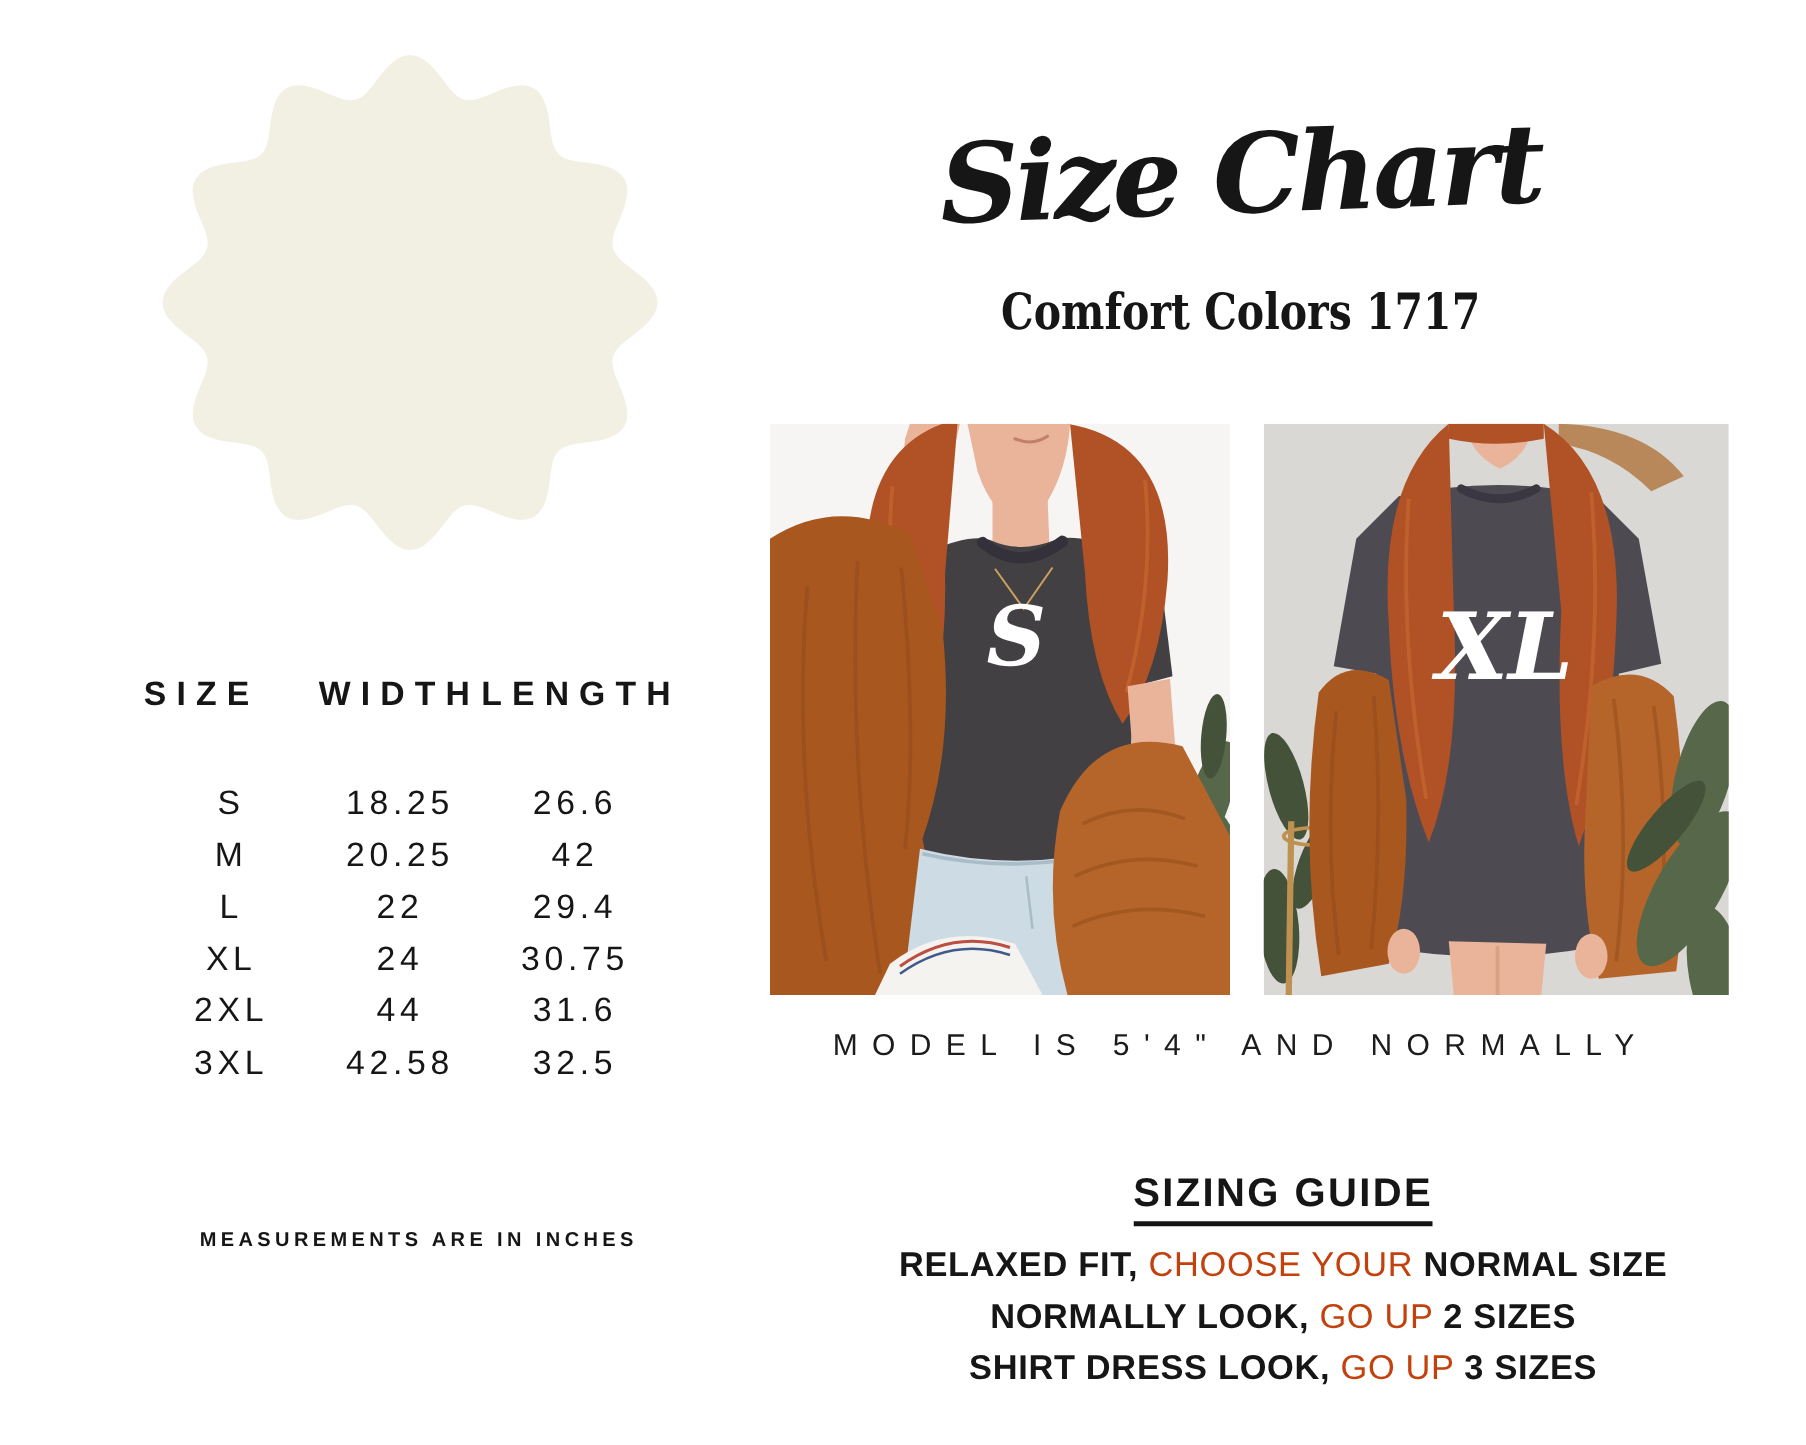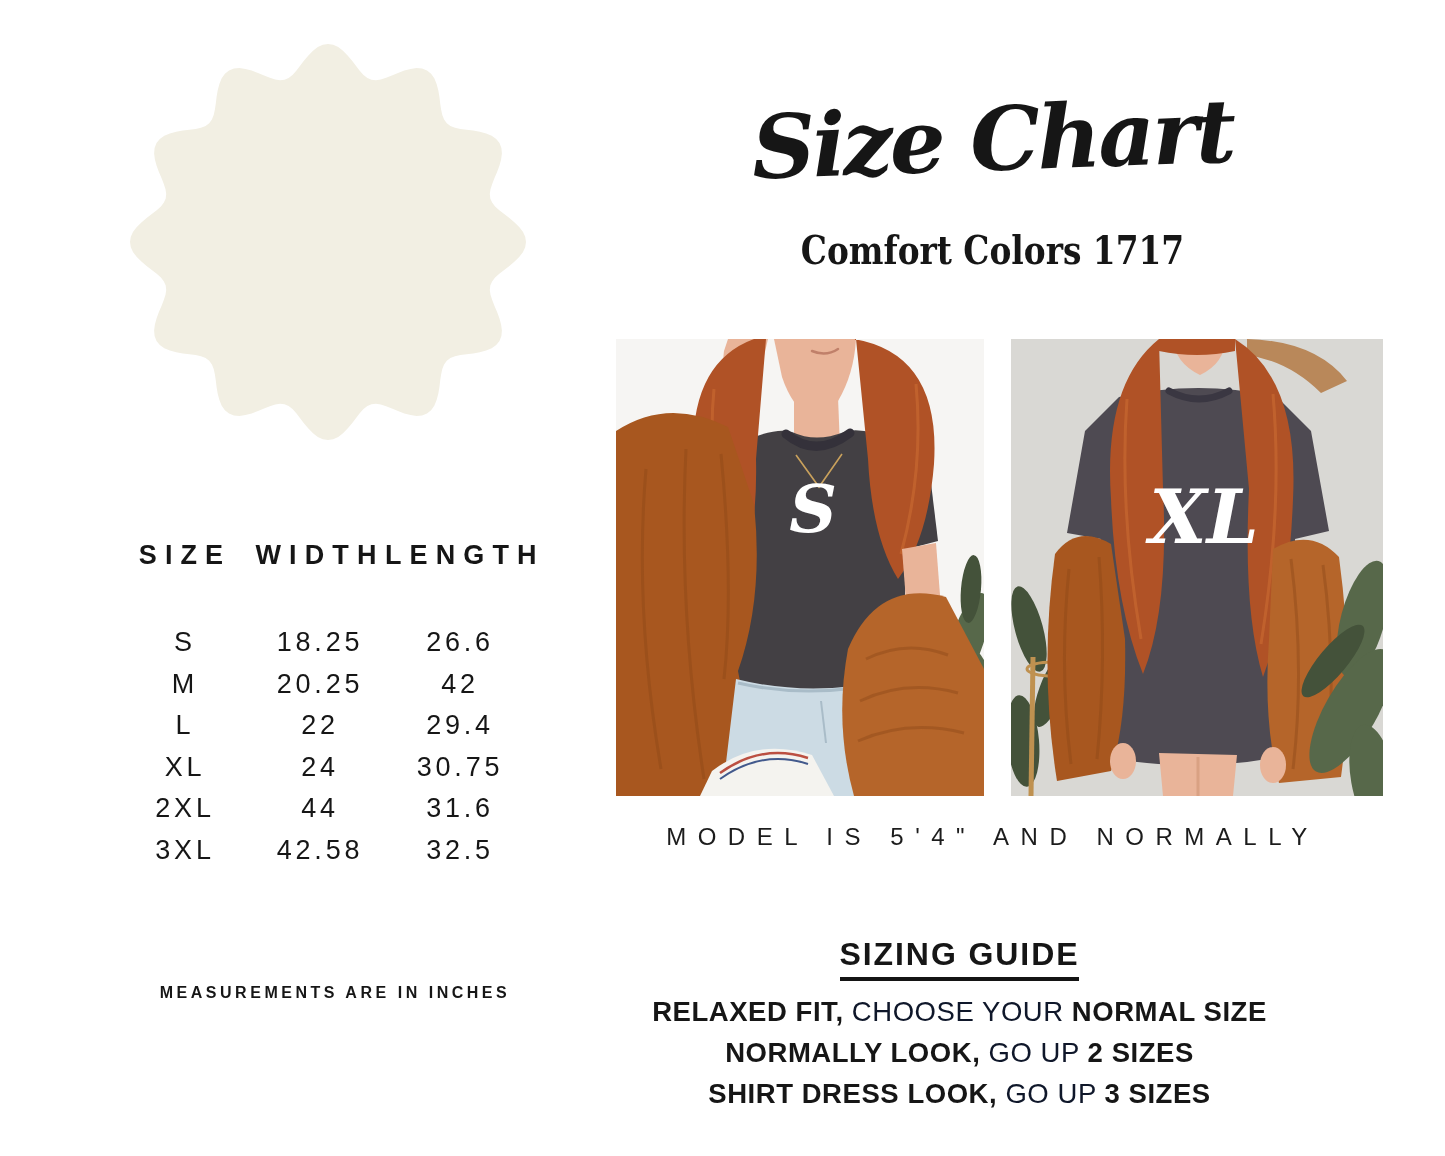--- a/index.html
+++ b/index.html
@@ -24,21 +24,21 @@
   }
   .subtitle{
     position:absolute;top:152px;left:0;right:0;
     font-family:"DejaVu Serif",serif;font-weight:700;font-size:40px;
     transform:scaleX(.82);white-space:nowrap;
   }
 
   
   .sizetable{position:absolute;left:115px;top:540px;width:420px;height:480px;}
   .thead{display:flex;font-weight:700;font-size:27px;letter-spacing:.3em;}
-  .th{text-align:center;}
+  .th{text-align:left;}
   .c1{width:140px}.c2{width:130px}.c3{width:150px}
   .tbody{position:absolute;top:82px;left:0;width:420px;}
   .tr{display:flex;height:41.5px;align-items:center;font-size:27px;letter-spacing:.14em;}
   .td{text-align:center;}
   .tnote{
     position:absolute;top:444px;left:-5px;width:450px;text-align:center;
     font-weight:700;font-size:16px;letter-spacing:.22em;white-space:nowrap;
   }
 
   
@@ -77,28 +77,28 @@
   }
 
   
   .model-note{
     position:absolute;left:602px;top:820px;width:781px;text-align:center;
     font-size:24px;letter-spacing:.48em;line-height:34px;font-weight:400;color:#1c1c1c;
     white-space:nowrap;
   }
 
   
-  .sizing-guide{position:absolute;left:569px;top:936px;width:781px;text-align:center;}
+  .sizing-guide{position:absolute;left:636px;top:936px;width:781px;text-align:center;}
   .sg-heading{
     display:inline-block;font-weight:700;font-size:32px;letter-spacing:.06em;
     border-bottom:4px solid #141414;padding-bottom:4px;
   }
   .sg-lines{margin-top:10px;font-size:27.5px;line-height:41px;letter-spacing:.02em;white-space:nowrap;}
   .sg-b{font-weight:700;}
-  .sg-r{font-weight:400;color:#0f172a;}
+  .sg-r{font-weight:400;color:#c2410c;}
 </style>
 </head>
 <body>
 
 <div id="canvas">
 
   <svg class="scallop" viewBox="0 0 400 400" aria-hidden="true">
     <polygon id="scallop-poly" class="f-swatch" points="398.0,200.0 397.2,205.2 394.9,210.2 391.2,215.0 386.6,219.6 381.4,223.9 376.2,227.9 371.3,231.7 367.1,235.5 364.1,239.4 362.3,243.5 361.8,247.9 362.5,252.8 364.2,258.1 366.5,263.9 369.1,270.0 371.4,276.3 373.1,282.6 373.9,288.6 373.4,294.1 371.5,299.0 368.2,303.1 363.7,306.3 358.1,308.6 351.8,310.3 345.2,311.4 338.6,312.2 332.4,313.1 327.0,314.3 322.4,316.1 318.8,318.8 316.1,322.4 314.3,327.0 313.1,332.4 312.2,338.6 311.4,345.2 310.3,351.8 308.6,358.1 306.3,363.7 303.1,368.2 299.0,371.5 294.1,373.4 288.6,373.9 282.6,373.1 276.3,371.4 270.0,369.1 263.9,366.5 258.1,364.2 252.8,362.5 247.9,361.8 243.5,362.3 239.4,364.1 235.5,367.1 231.7,371.3 227.9,376.2 223.9,381.4 219.6,386.6 215.0,391.2 210.2,394.9 205.2,397.2 200.0,398.0 194.8,397.2 189.8,394.9 185.0,391.2 180.4,386.6 176.1,381.4 172.1,376.2 168.3,371.3 164.5,367.1 160.6,364.1 156.5,362.3 152.1,361.8 147.2,362.5 141.9,364.2 136.1,366.5 130.0,369.1 123.7,371.4 117.4,373.1 111.4,373.9 105.9,373.4 101.0,371.5 96.9,368.2 93.7,363.7 91.4,358.1 89.7,351.8 88.6,345.2 87.8,338.6 86.9,332.4 85.7,327.0 83.9,322.4 81.2,318.8 77.6,316.1 73.0,314.3 67.6,313.1 61.4,312.2 54.8,311.4 48.2,310.3 41.9,308.6 36.3,306.3 31.8,303.1 28.5,299.0 26.6,294.1 26.1,288.6 26.9,282.6 28.6,276.3 30.9,270.0 33.5,263.9 35.8,258.1 37.5,252.8 38.2,247.9 37.7,243.5 35.9,239.4 32.9,235.5 28.7,231.7 23.8,227.9 18.6,223.9 13.4,219.6 8.8,215.0 5.1,210.2 2.8,205.2 2.0,200.0 2.8,194.8 5.1,189.8 8.8,185.0 13.4,180.4 18.6,176.1 23.8,172.1 28.7,168.3 32.9,164.5 35.9,160.6 37.7,156.5 38.2,152.1 37.5,147.2 35.8,141.9 33.5,136.1 30.9,130.0 28.6,123.7 26.9,117.4 26.1,111.4 26.6,105.9 28.5,101.0 31.8,96.9 36.3,93.7 41.9,91.4 48.2,89.7 54.8,88.6 61.4,87.8 67.6,86.9 73.0,85.7 77.6,83.9 81.2,81.2 83.9,77.6 85.7,73.0 86.9,67.6 87.8,61.4 88.6,54.8 89.7,48.2 91.4,41.9 93.7,36.3 96.9,31.8 101.0,28.5 105.9,26.6 111.4,26.1 117.4,26.9 123.7,28.6 130.0,30.9 136.1,33.5 141.9,35.8 147.2,37.5 152.1,38.2 156.5,37.7 160.6,35.9 164.5,32.9 168.3,28.7 172.1,23.8 176.1,18.6 180.4,13.4 185.0,8.8 189.8,5.1 194.8,2.8 200.0,2.0 205.2,2.8 210.2,5.1 215.0,8.8 219.6,13.4 223.9,18.6 227.9,23.8 231.7,28.7 235.5,32.9 239.4,35.9 243.5,37.7 247.9,38.2 252.8,37.5 258.1,35.8 263.9,33.5 270.0,30.9 276.3,28.6 282.6,26.9 288.6,26.1 294.1,26.6 299.0,28.5 303.1,31.8 306.3,36.3 308.6,41.9 310.3,48.2 311.4,54.8 312.2,61.4 313.1,67.6 314.3,73.0 316.1,77.6 318.8,81.2 322.4,83.9 327.0,85.7 332.4,86.9 338.6,87.8 345.2,88.6 351.8,89.7 358.1,91.4 363.7,93.7 368.2,96.9 371.5,101.0 373.4,105.9 373.9,111.4 373.1,117.4 371.4,123.7 369.1,130.0 366.5,136.1 364.2,141.9 362.5,147.2 361.8,152.1 362.3,156.5 364.1,160.6 367.1,164.5 371.3,168.3 376.2,172.1 381.4,176.1 386.6,180.4 391.2,185.0 394.9,189.8 397.2,194.8 398.0,200.0"></polygon>
   </svg>
 

